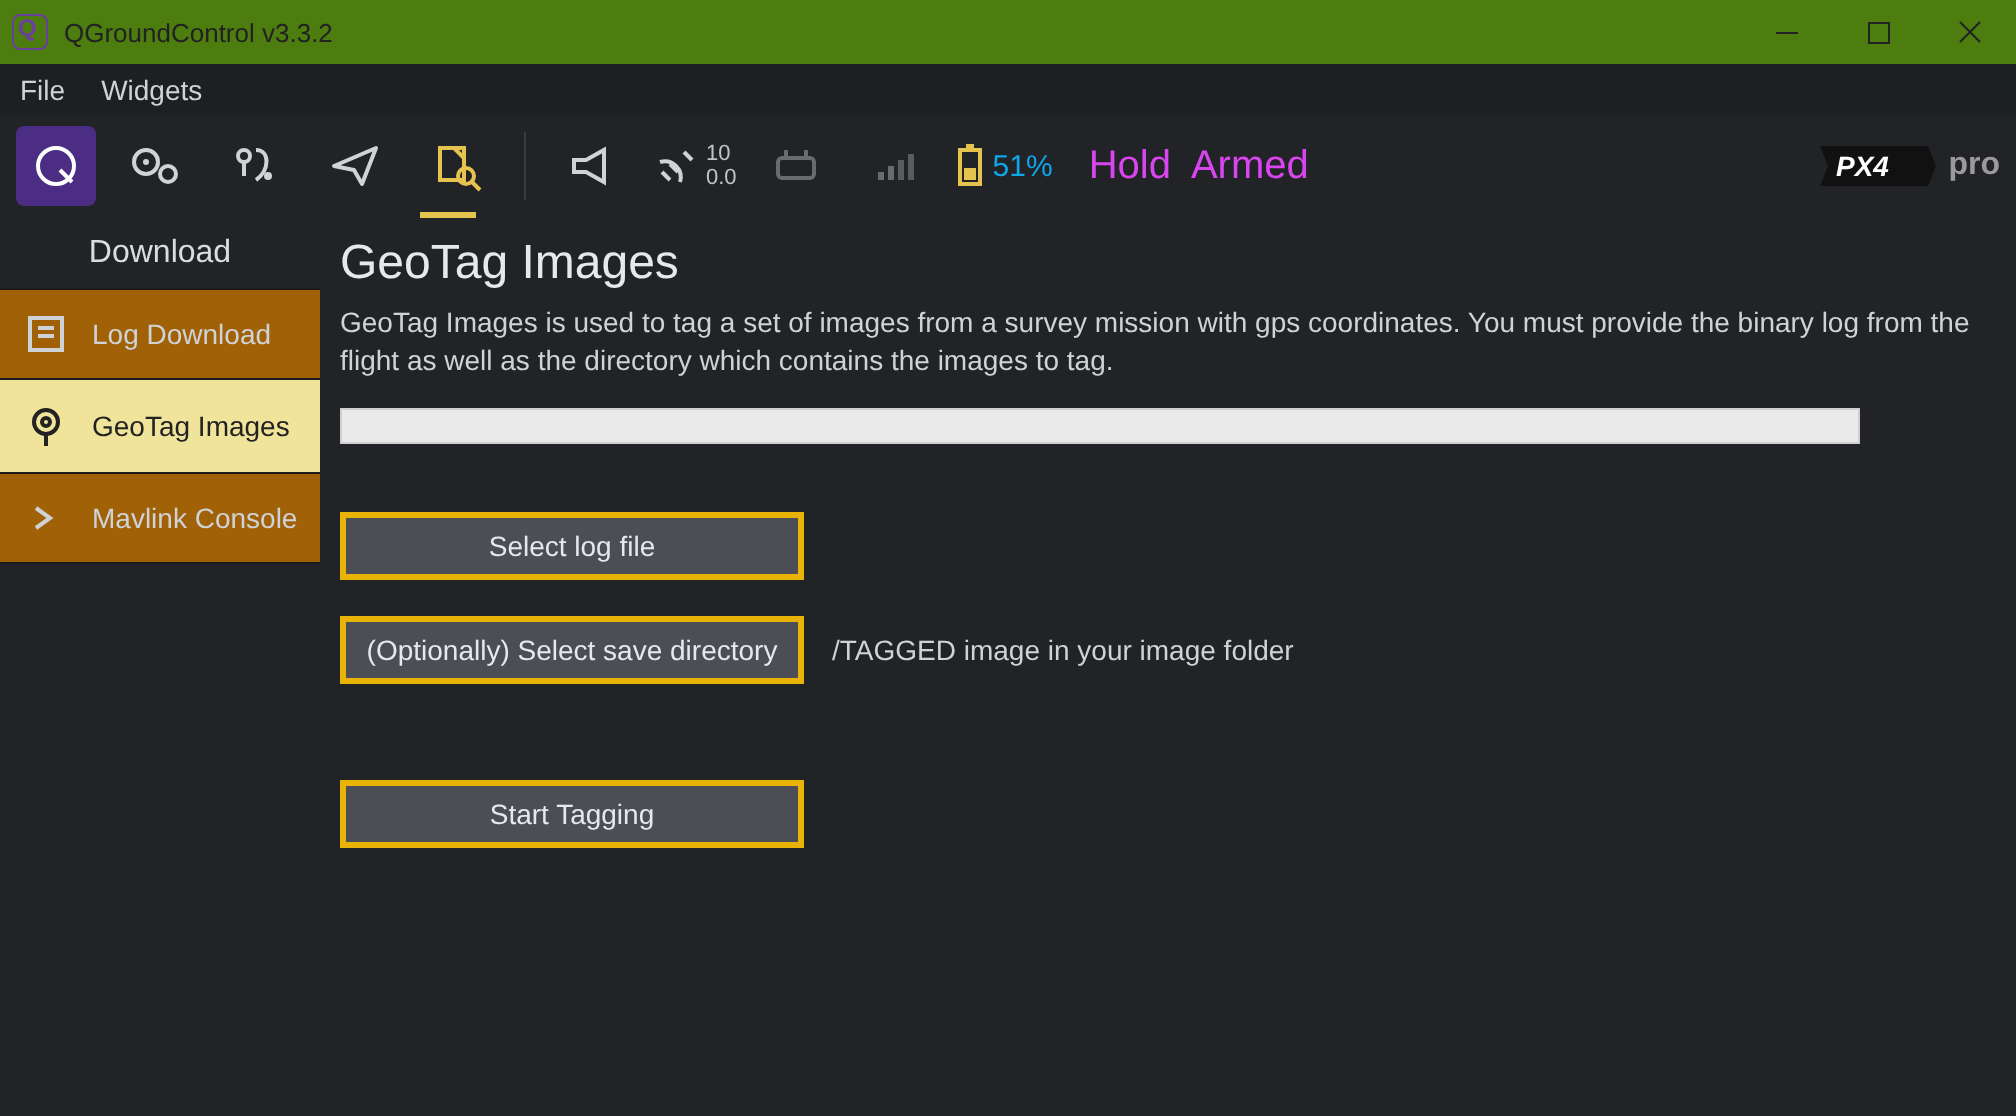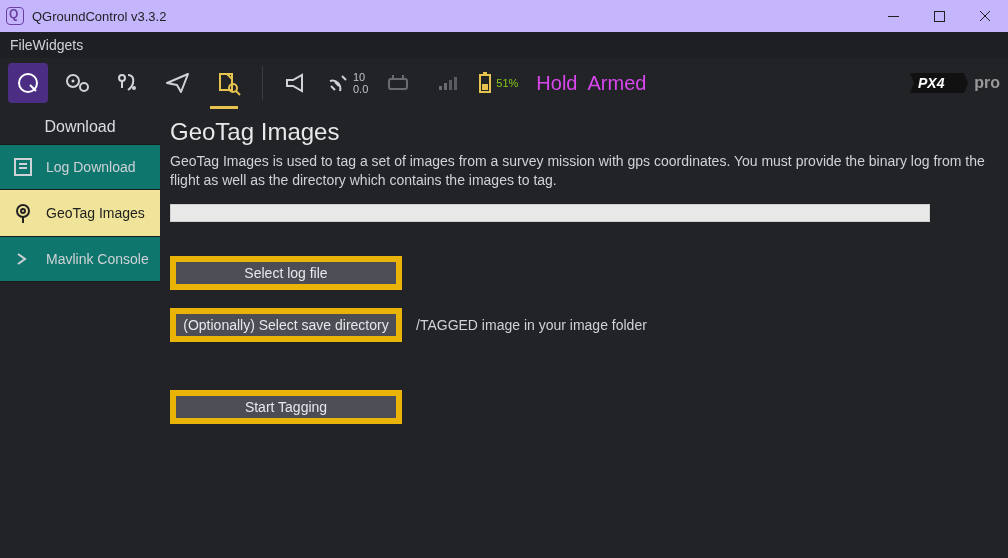--- a/index.html
+++ b/index.html
@@ -1,48 +1,48 @@
 <!DOCTYPE html>
 <html><head>
 <meta charset="utf-8">
 <style>
   * { margin: 0; padding: 0; box-sizing: border-box; font-family: "Segoe UI", Arial, sans-serif; }
   html, body { width: 1008px; height: 558px; background: #fff; overflow: hidden; }
-  .titlebar { height: 32px; background: #c4b5fd; display: flex; align-items: center; padding-left: 6px; }
+  .titlebar { height: 32px; background: #4d7c0f; display: flex; align-items: center; padding-left: 6px; }
   .titlebar .app-icon { width: 18px; height: 18px; border: 1.8px solid #6b3fa0; border-radius: 4px; margin-right: 8px; position: relative; }
   .titlebar .app-icon::after { content: "Q"; color: #6b3fa0; font-size: 12px; position: absolute; left: 2px; top: -1px; font-weight: bold; }
   .titlebar .title { font-size: 13px; color: #222; }
   .win-controls { margin-left: auto; display: flex; }
   .win-btn { width: 46px; height: 32px; display: flex; align-items: center; justify-content: center; }
   .win-btn svg { stroke: #222; }
-  .menubar { height: 26px; background: #1e1f22; display: flex; align-items: center; padding: 0 10px; }
+  .menubar { height: 26px; background: #1e1f22; display: flex; align-items: center; padding: 0 10px; gap: 18px; }
   .menubar span { color: #cfd2d6; font-size: 14px; }
   .toolbar { height: 50px; background: #222326; display: flex; align-items: center; padding: 0 8px; gap: 10px; color: #cfd2d6; }
   .tbtn { width: 40px; height: 40px; display: flex; align-items: center; justify-content: center; border-radius: 4px; }
   .tbtn.purple { background: #4b2e83; }
   .divider-v { width: 1px; height: 34px; background: #3a3b3e; margin: 0 4px; }
   .toolbar .metric { font-size: 11px; line-height: 1.1; color: #bfc2c6; text-align: left; }
-  .toolbar .batt { color: #84cc16; font-size: 11px; }
+  .toolbar .batt { color: #0ea5e9; font-size: 15px; }
   .toolbar .modelabel { color: #d946ef; font-size: 20px; }
   .toolbar .right { margin-left: auto; display: flex; align-items: center; gap: 6px; text-align: right; }
   .logo-pro { color: #9a9a9a; font-weight: 600; }
   .content { display: flex; height: calc(558px - 32px - 26px - 50px); background: #222326; }
   .sidebar { width: 160px; background: #222326; }
   .side-title { color: #d9dde1; font-size: 16px; text-align: center; padding: 10px 0 8px; }
   .side-item { height: 46px; display: flex; align-items: center; gap: 10px; padding: 0 10px; color: #cfd2d6; font-size: 14px; }
   .side-item .si-icon { width: 26px; height: 26px; display: flex; align-items: center; justify-content: center; }
-  .side-item.dark { background: #0f766e; border-top: 1px solid #1a1b1d; border-bottom: 1px solid #1a1b1d; }
+  .side-item.dark { background: #a16207; border-top: 1px solid #1a1b1d; border-bottom: 1px solid #1a1b1d; }
   .side-item.active { background: #f0e49a; color: #222; }
   .side-item.active svg { stroke: #222; }
   .main { flex: 1; padding: 10px 22px 18px 10px; color: #cfd2d6; overflow: auto; }
   .main h1 { color: #e6e8ea; font-size: 24px; font-weight: 400; margin-bottom: 6px; }
   .main .desc { font-size: 14px; color: #cfd2d6; line-height: 1.35; margin-bottom: 14px; }
   .progress { height: 18px; background: #e9e9e9; border: 1px solid #cfcfcf; width: 760px; margin: 8px 0 34px 0; }
   .btnrow { display: flex; align-items: center; gap: 14px; margin-bottom: 18px; }
-  .qbtn { width: 232px; height: 34px; background: #4c4d55; color: #e6e8ea; font-size: 14px; display: flex; align-items: center; justify-content: center; border: 6px solid #eab308; cursor: pointer; }
+  .qbtn { width: 232px; height: 34px; background: #4c4d55; color: #e6e8ea; font-size: 14px; display: flex; align-items: center; justify-content: center; border: 3px solid #eab308; cursor: pointer; }
   .hint { font-size: 14px; color: #cfd2d6; }
   .gap30 { height: 30px; }
   .active-underline { position: relative; }
   .active-underline::after { content: ""; position: absolute; bottom: -6px; left: 2px; width: 28px; height: 3px; background: #e6c24f; }
 </style>
 </head>
 <body>
 
 <div class="titlebar">
   <div class="app-icon"></div>

